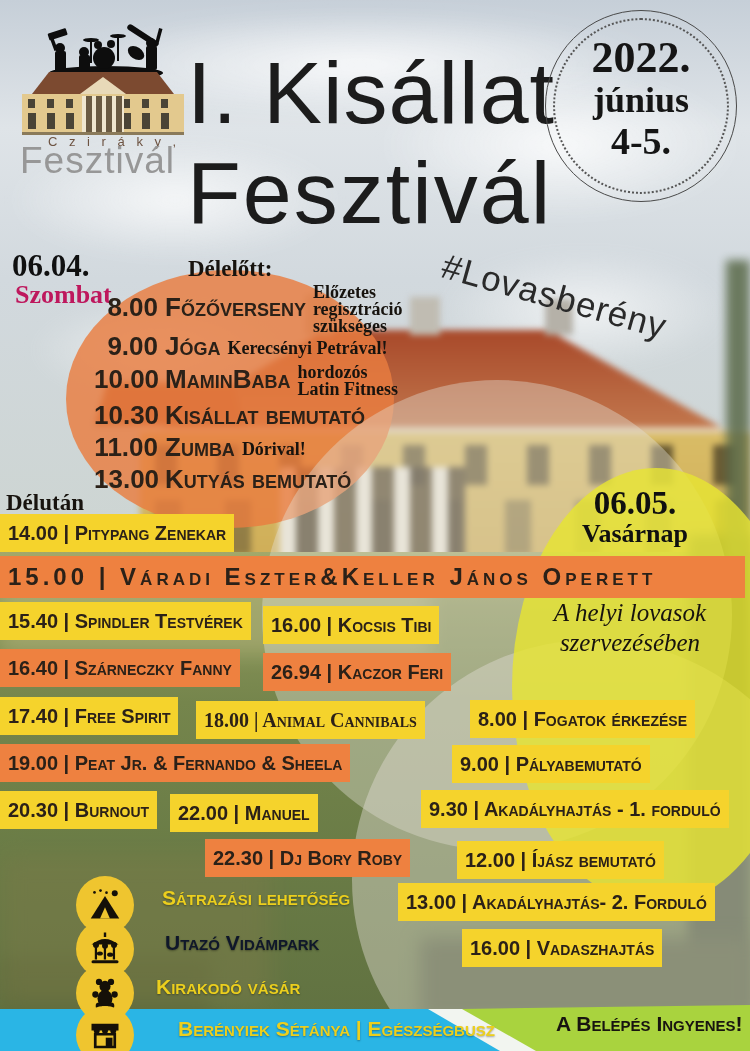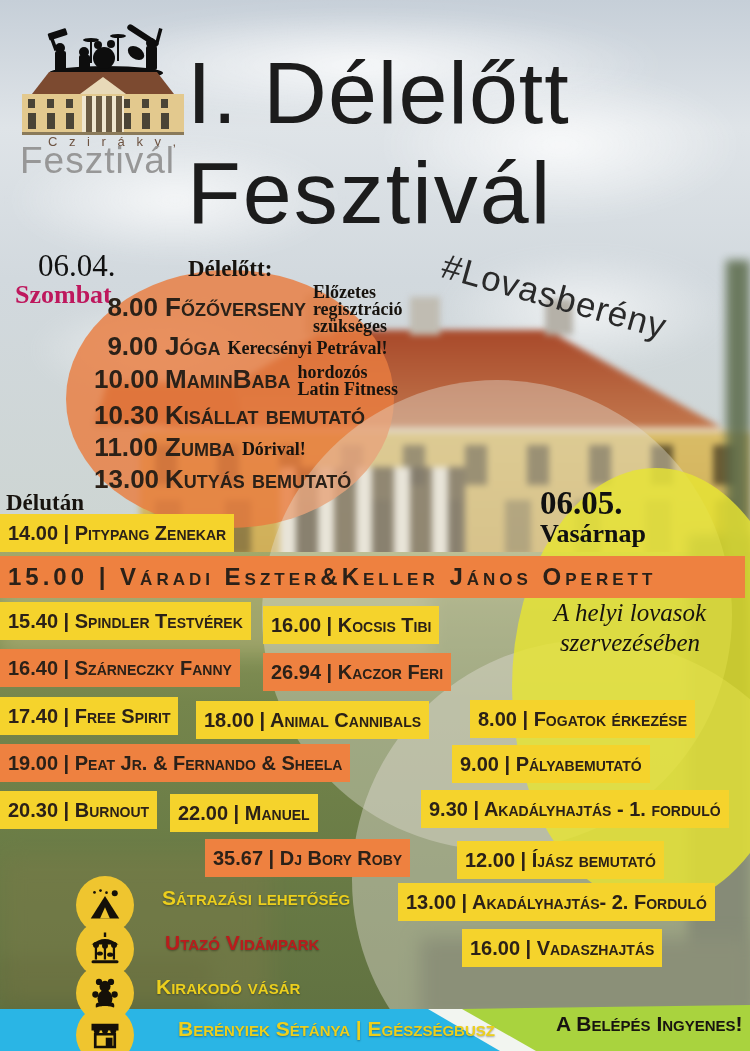--- a/index.html
+++ b/index.html
@@ -101,64 +101,69 @@
       <div class="abs" style="left:4px;top:22px;width:162px;height:40px;background:#e3c98e;"></div>
       <div class="abs" style="left:10px;top:27px;width:150px;height:9px;background:repeating-linear-gradient(90deg,#4a4436 0 7px,transparent 7px 19px);"></div>
       <div class="abs" style="left:10px;top:41px;width:150px;height:16px;background:repeating-linear-gradient(90deg,#4a4436 0 8px,transparent 8px 19px);"></div>
       <div class="abs" style="left:64px;top:24px;width:42px;height:38px;background:repeating-linear-gradient(90deg,#efe6cf 0 4px,#6a5a42 4px 10px);"></div>
       <div class="abs" style="left:4px;top:60px;width:162px;height:3px;background:#8a7a5a;"></div>
     </div>
     <div class="abs" style="left:30px;top:112px;font-size:13px;letter-spacing:4px;color:#6d5342;white-space:nowrap;">C z i r á k y ,</div>
     <div class="abs" style="left:2px;top:118px;font-size:37px;color:#979797;letter-spacing:1px;">Fesztivál</div>
   </div>
 
-  <div class="abs" style="left:187px;top:48px;font-size:88px;line-height:90px;color:#1c1c1c;letter-spacing:1px;">I. Délelőtt</div>
+  <div class="abs" style="left:187px;top:48px;font-size:88px;line-height:90px;color:#1c1c1c;letter-spacing:1px;">I. Kisállat</div>
   <div class="abs" style="left:187px;top:148px;font-size:88px;line-height:90px;color:#1c1c1c;letter-spacing:2px;">Fesztivál</div>
 
+  <div class="abs serif" id="date-badge" style="font-weight:700;">
+    <div style="font-size:44px;line-height:46px;">2022.</div>
+    <div style="font-size:36px;line-height:38px;">június</div>
+    <div style="font-size:38px;line-height:44px;">4-5.</div>
+  </div>
 
   <div class="abs" style="left:448px;top:246px;font-size:35px;color:#2a2a2a;letter-spacing:1px;transform:rotate(15.5deg);transform-origin:left top;">#Lovasberény</div>
 
-  <div class="abs serif" style="left:38px;top:248px;font-size:31px;font-weight:400;color:#101010;">06.04.</div>
+  <div class="abs serif" style="left:12px;top:248px;font-size:31px;font-weight:700;color:#101010;">06.04.</div>
   <div class="abs serif" style="left:15px;top:280px;font-size:26px;font-weight:700;color:#be185d;">Szombat</div>
   <div class="abs serif" style="left:188px;top:256px;font-size:23px;font-weight:700;color:#17130e;">Délelőtt:</div>
 
   <div class="layer" id="morning-layer">
       <div class="mrow hw" style="top: 284px;"><span class="mtime">8.00</span><span>Főzőverseny</span><span class="mnote" style="width: 100px;">Előzetes regisztráció szükséges</span></div>
       <div class="mrow hw" style="top: 331px;"><span class="mtime">9.00</span><span>Jóga</span><span class="mnote" style="white-space: nowrap;">Kerecsényi Petrával!</span></div>
       <div class="mrow hw" style="top: 364px;"><span class="mtime">10.00</span><span>MaminBaba</span><span class="mnote" style="width: 105px;">hordozós Latin Fitness</span></div>
       <div class="mrow hw" style="top: 400px;"><span class="mtime">10.30</span><span>Kisállat bemutató</span></div>
       <div class="mrow hw" style="top: 432px;"><span class="mtime">11.00</span><span>Zumba</span><span class="mnote" style="white-space: nowrap;">Dórival!</span></div>
       <div class="mrow hw" style="top: 464px;"><span class="mtime">13.00</span><span>Kutyás bemutató</span></div>
     </div>
 
   <div class="abs serif" style="left:6px;top:490px;font-size:23px;font-weight:700;color:#17130e;">Délután</div>
 
-  <div class="abs" style="left:540px;top:486px;width:190px;text-align:left;">
+  <div class="abs" style="left:540px;top:486px;width:190px;text-align:center;">
     <div class="serif" style="font-size:33px;font-weight:700;color:#101010;line-height:34px;">06.05.</div>
     <div class="serif" style="font-size:26px;font-weight:700;color:#101010;line-height:28px;">Vasárnap</div>
   </div>
   <div class="abs" style="left:505px;top:568px;width:250px;text-align:center;color:#17130e;">
     <div class="serif" style="font-size:25px;line-height:30px;">Baráti Lovastalálkozó</div>
     <div class="serif" style="font-size:25px;line-height:30px;font-style:italic;">A helyi lovasok</div>
     <div class="serif" style="font-size:25px;line-height:30px;font-style:italic;">szervezésében</div>
   </div>
 
   <div class="layer" id="rows-layer">
       <div class="row hw y" style="left: 0px; top: 514px;">14.00 | Pitypang Zenekar</div>
       <div class="row hw o" style="left: 0px; top: 556px; width: 729px; font-size: 24px; line-height: 36px; letter-spacing: 4px;">15.00 | Váradi Eszter&amp;Keller János Operett</div>
       <div class="row hw y" style="left: 0px; top: 602px;">15.40 | Spindler Testvérek</div>
       <div class="row hw y" style="left: 263px; top: 606px;">16.00 | Kocsis Tibi</div>
       <div class="row hw o" style="left: 0px; top: 649px;">16.40 | Szárneczky Fanny</div>
       <div class="row hw o" style="left: 263px; top: 653px;">26.94 | Kaczor Feri</div>
       <div class="row hw y" style="left: 0px; top: 697px;">17.40 | Free Spirit</div>
-      <div class="row hw y" style="left: 196px; top: 701px;">18.00 | Animal Cannibals</div>
+      <div class="row hw y" style="left: 196px; top: 701px; font-family: Liberation Serif, serif;">18.00 | Animal Cannibals</div>
       <div class="row hw o" style="left: 0px; top: 744px;">19.00 | Peat Jr. &amp; Fernando &amp; Sheela</div>
       <div class="row hw y" style="left: 0px; top: 791px;">20.30 | Burnout</div>
       <div class="row hw y" style="left: 170px; top: 794px;">22.00 | Manuel</div>
-      <div class="row hw o" style="left: 205px; top: 839px;">35.67 | Dj Bory Roby</div>
+      <div class="row hw o" style="left: 205px; top: 839px;">22.30 | Dj Bory Roby</div>
       <div class="row hw y" style="left: 470px; top: 700px;">8.00 | Fogatok érkezése</div>
       <div class="row hw y" style="left: 452px; top: 745px;">9.00 | Pályabemutató</div>
       <div class="row hw y" style="left: 421px; top: 790px;">9.30 | Akadályhajtás - 1. forduló</div>
       <div class="row hw y" style="left: 457px; top: 841px;">12.00 | Íjász bemutató</div>
       <div class="row hw y" style="left: 398px; top: 883px;">13.00 | Akadályhajtás- 2. Forduló</div>
       <div class="row hw y" style="left: 462px; top: 929px;">16.00 | Vadaszhajtás</div>
     </div>
 
   <div class="band" style="background:#2ab5e5;clip-path:polygon(0 4px,430px 4px,502px 46px,0 46px);"></div>
   <div class="band" style="background:#f2f5f0;clip-path:polygon(428px 4px,464px 4px,540px 46px,500px 46px);"></div>
@@ -184,21 +189,21 @@
           <circle cx="12" cy="9.8" r="2"></circle>
           <circle cx="18" cy="9.3" r="2"></circle>
           <rect x="5.2" y="9" width="1.5" height="10"></rect>
           <rect x="11.2" y="9" width="1.5" height="10"></rect>
           <rect x="17.2" y="9" width="1.5" height="10"></rect>
           <ellipse cx="8.6" cy="15" rx="2" ry="1.4"></ellipse>
           <ellipse cx="15.4" cy="15.8" rx="2" ry="1.4"></ellipse>
           <rect x="3" y="19.5" width="18" height="2" rx="1"></rect>
         </svg>
       </div>
-      <div class="alabel hw" style="left: 165px; top: 931px; color: #b91c1c;">Utazó Vidámpark</div>
+      <div class="alabel hw" style="left: 165px; top: 931px; color: #0f172a;">Utazó Vidámpark</div>
       <div class="chip" style="top: 964px;">
         <svg width="36" height="36" viewBox="0 0 24 24" fill="#151008">
           <circle cx="8" cy="4.6" r="2.1"></circle>
           <circle cx="16" cy="4.6" r="2.1"></circle>
           <circle cx="12" cy="7.6" r="3.7"></circle>
           <ellipse cx="12" cy="15.6" rx="5" ry="5.6"></ellipse>
           <circle cx="5.6" cy="13" r="2.1"></circle>
           <circle cx="18.4" cy="13" r="2.1"></circle>
           <circle cx="8" cy="20.6" r="2.2"></circle>
           <circle cx="16" cy="20.6" r="2.2"></circle>

